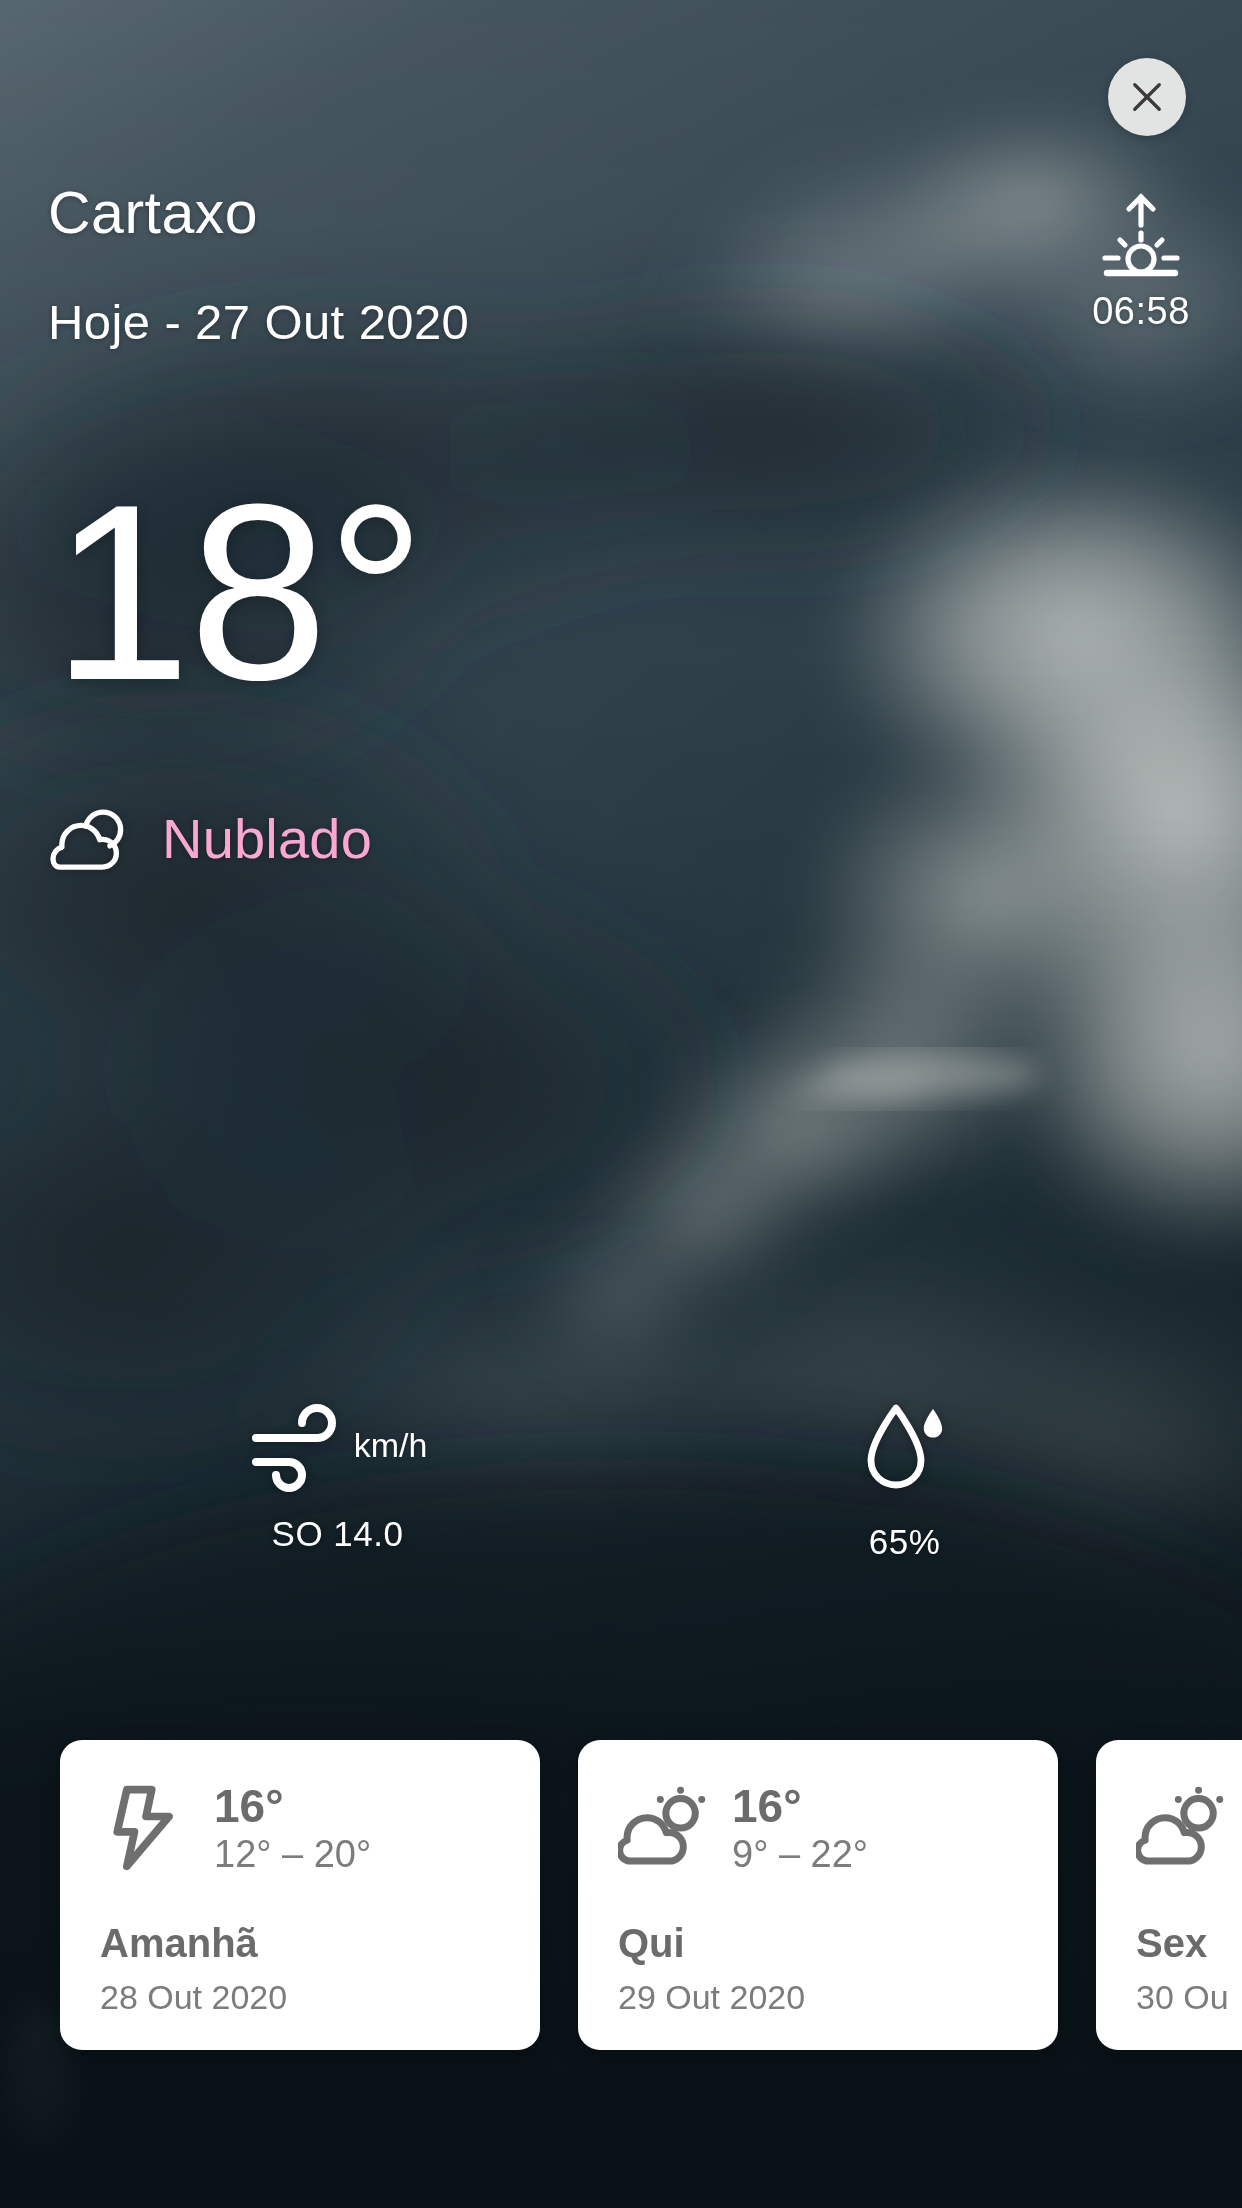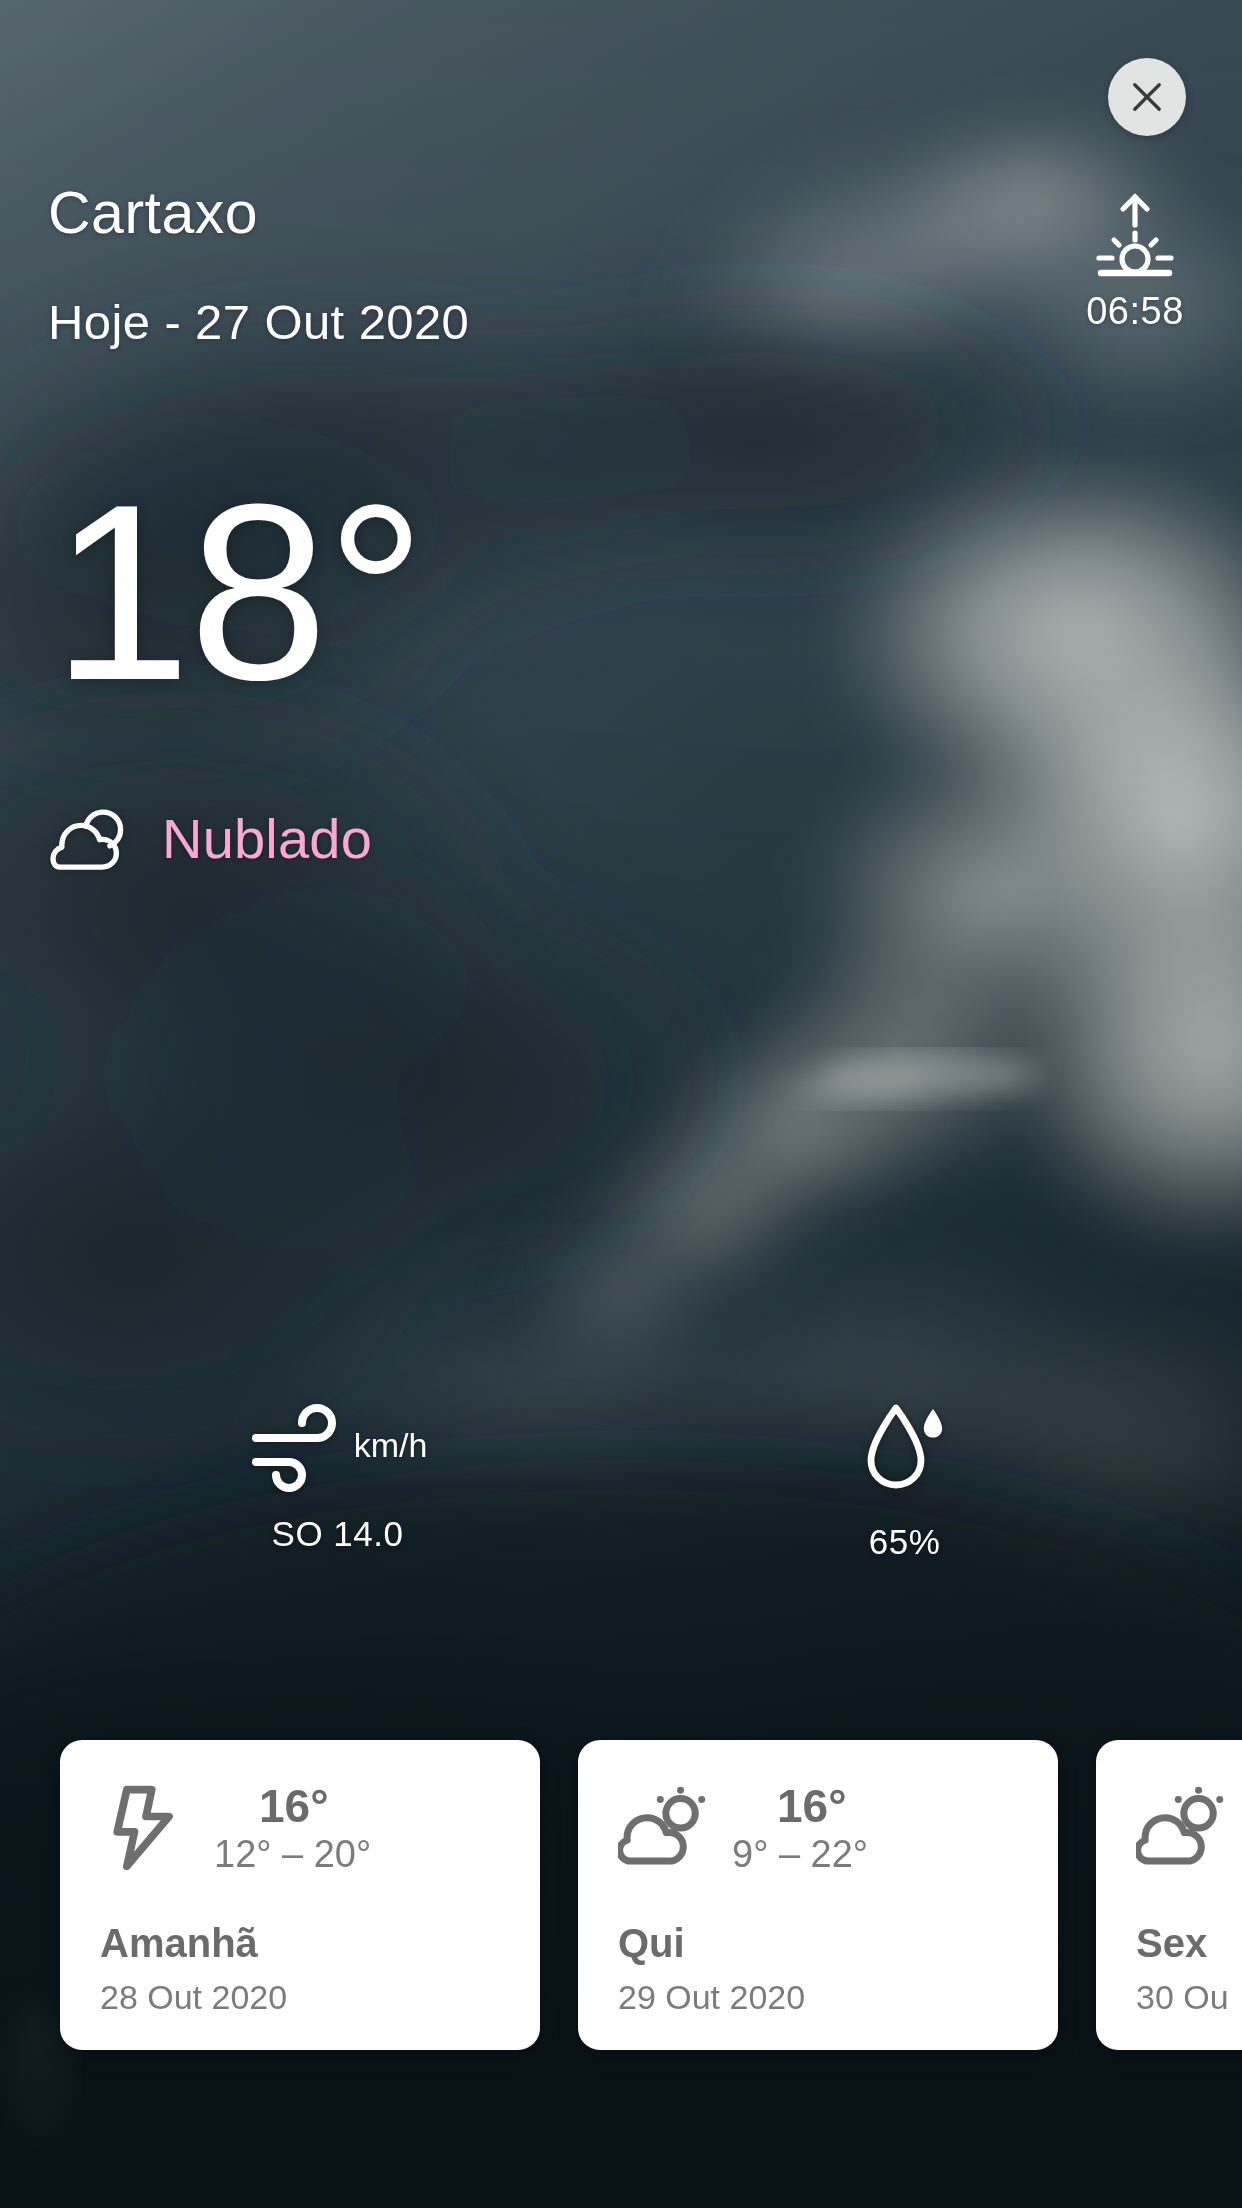--- a/index.html
+++ b/index.html
@@ -49,21 +49,21 @@
   }
   .date-line {
     position:absolute; left:48px; top:298px;
     font-size:49px; font-weight:300; letter-spacing:0.4px;
     line-height:1; color:#fff;
     text-shadow:0 1px 5px rgba(0,0,0,0.30);
   }
 
   
   .suntimes {
-    position:absolute; top:190px; right:52px;
+    position:absolute; top:190px; right:46px;
     display:flex; gap:82px;
   }
   .suntime { width:110px; display:flex; flex-direction:column; align-items:center; }
   .suntime svg { width:96px; height:90px; display:block; }
   .suntime-val {
     margin-top:10px; font-size:38px; font-weight:300;
     letter-spacing:0.5px; color:#fff;
     text-shadow:0 1px 5px rgba(0,0,0,0.35);
   }
 
@@ -127,21 +127,21 @@
     width:480px; height:310px;
     background:#ffffff; border-radius:22px;
     padding:42px 40px 34px 40px;
     display:flex; flex-direction:column;
     box-shadow:0 6px 20px rgba(0,0,0,0.28);
     flex:0 0 auto;
   }
   .f-top { display:flex; align-items:center; gap:22px; }
   .f-top svg { width:92px; height:92px; display:block; flex:0 0 auto; }
   .f-temps { display:flex; flex-direction:column; gap:6px; }
-  .f-temp-main { font-size:46px; font-weight:700; color:#6b6b6b; line-height:1;margin-left:45px; }
+  .f-temp-main { font-size:46px; font-weight:700; color:#6b6b6b; line-height:1; }
   .f-temp-range { font-size:38px; font-weight:400; color:#7c7c7c; line-height:1; white-space:nowrap; }
   .f-bottom { margin-top:auto; }
   .f-day { font-size:40px; font-weight:700; color:#6b6b6b; line-height:1.2; }
   .f-date { margin-top:12px; font-size:34px; font-weight:400; color:#7c7c7c; line-height:1.1; white-space:nowrap; }
 </style>
 </head>
 <body>
 
 <div id="app">
 

